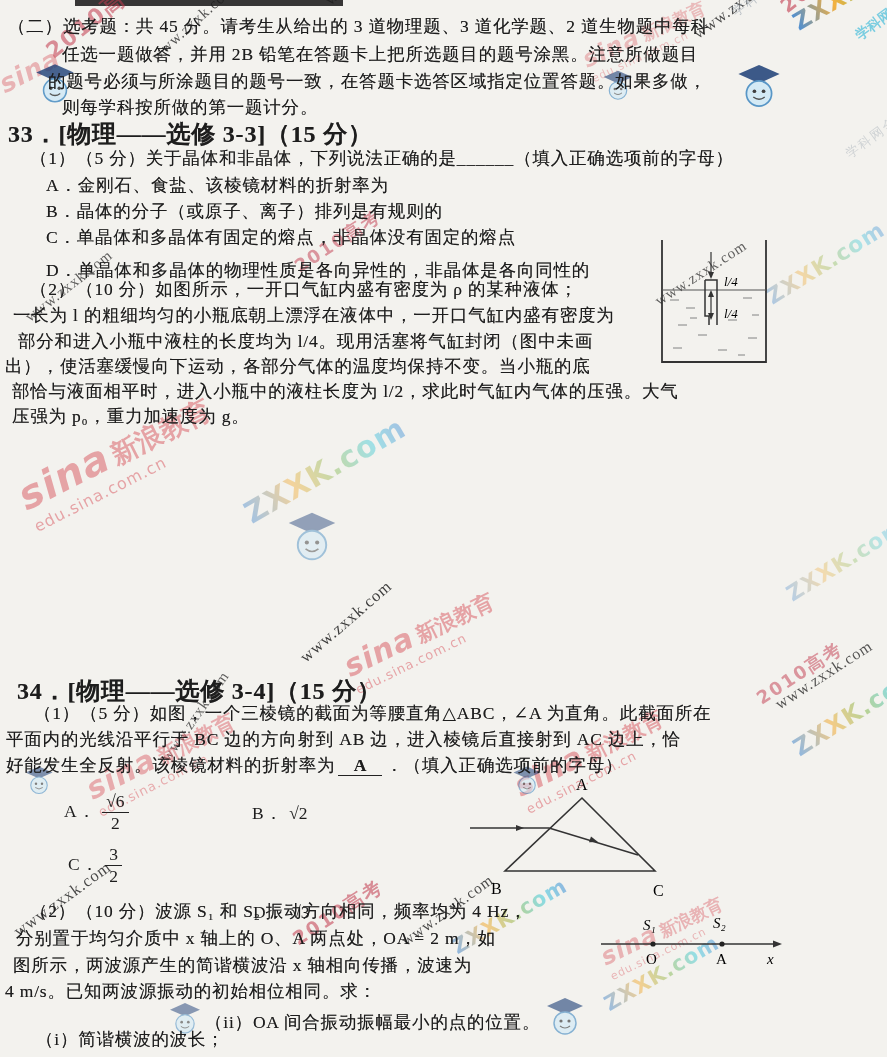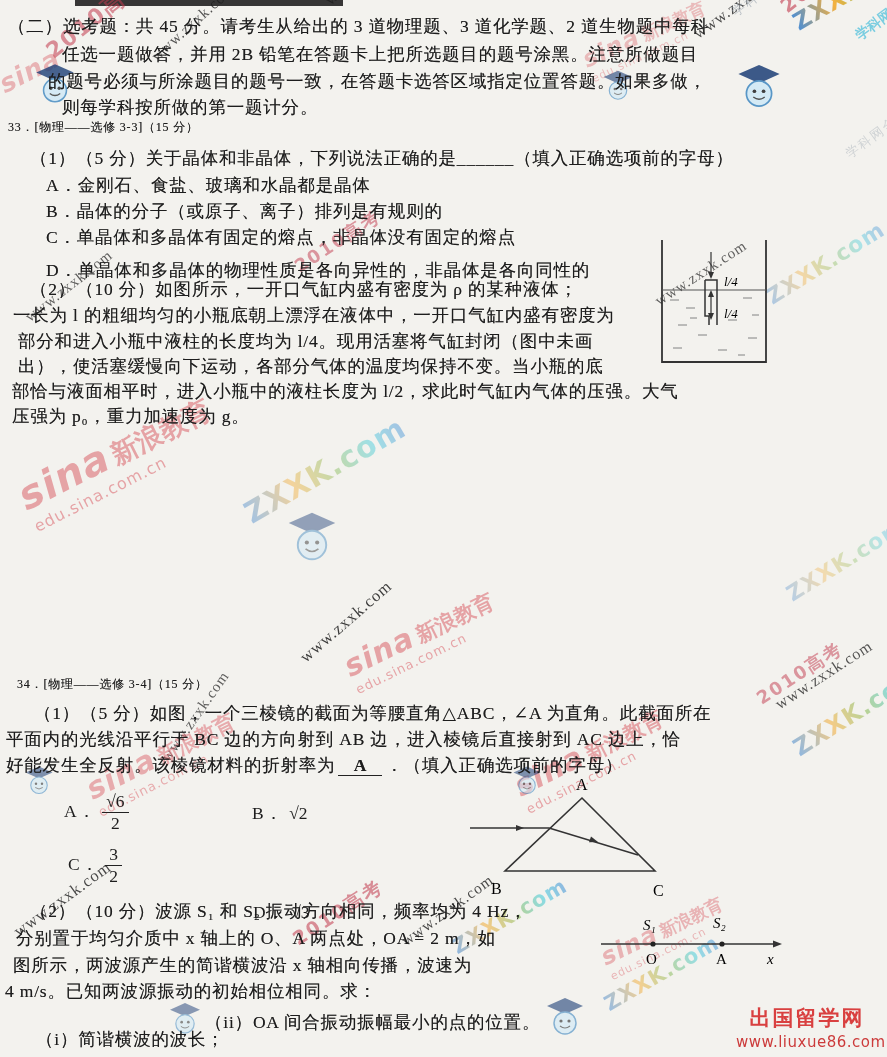--- a/index.html
+++ b/index.html
@@ -3,21 +3,21 @@
 <meta charset="utf-8">
 <style>
   html,body{margin:0;padding:0;background:#d8d8d4;}
   .page{
     position:relative;width:887px;height:1057px;margin:0 auto;
     background:#f3f2ee;overflow:hidden;
     font-family:"Liberation Serif","DejaVu Serif",serif;color:#1d1d1d;
   }
   .t{position:absolute;white-space:nowrap;font-size:17.5px;line-height:1.15;
      letter-spacing:0.8px;text-shadow:0 0 .4px rgba(20,20,20,.55);}
-  .t.title{font-size:12px;}
+  .t.title{font-size:24px;font-weight:bold;}
   .topbar{position:absolute;left:75px;top:0;width:268px;height:6px;background:#151515;opacity:.85;}
 
   
   .wm{position:absolute;pointer-events:none;white-space:nowrap;transform-origin:left top;}
   .wm-black{font-family:"Liberation Serif",serif;color:#1b1b1b;letter-spacing:1px;}
   .wm-red{color:#c23a4e;font-weight:bold;font-family:"DejaVu Sans",sans-serif;letter-spacing:2px;}
   .wm-gray{color:#8e9aa6;font-family:"DejaVu Sans",sans-serif;letter-spacing:2px;}
   .wm-cyan{color:#2ab5d8;font-family:"DejaVu Sans",sans-serif;font-weight:bold;}
   .zxxk-grad{font-family:"DejaVu Sans",sans-serif;font-weight:bold;letter-spacing:1px;
     background:linear-gradient(90deg,#2d7dd2 0%,#f5a623 30%,#7cb342 55%,#26c6da 80%,#2d7dd2 100%);
@@ -180,28 +180,28 @@
   <div>
     <div class="t" style="left:8px;top:16px;">（二）选考题：共 45 分。请考生从给出的 3 道物理题、3 道化学题、2 道生物题中每科</div>
     <div class="t" style="left:62px;top:44px;">任选一题做答，并用 2B 铅笔在答题卡上把所选题目的题号涂黑。注意所做题目</div>
     <div class="t" style="left:48px;top:71px;">的题号必须与所涂题目的题号一致，在答题卡选答区域指定位置答题。如果多做，</div>
     <div class="t" style="left:62px;top:97px;">则每学科按所做的第一题计分。</div>
   </div>
 
   <div>
     <div class="t title" style="left:8px;top:121px;">33．[物理——选修 3-3]（15 分）</div>
     <div class="t" style="left:30px;top:148px;">（1）（5 分）关于晶体和非晶体，下列说法正确的是______（填入正确选项前的字母）</div>
-    <div class="t" style="left:46px;top:175px;">A．金刚石、食盐、玻璃和水晶都是晶体</div>
+    <div class="t" style="left:46px;top:175px;">A．金刚石、食盐、该棱镜材料的折射率为</div>
     <div class="t" style="left:46px;top:201px;">B．晶体的分子（或原子、离子）排列是有规则的</div>
     <div class="t" style="left:46px;top:227px;">C．单晶体和多晶体有固定的熔点，非晶体没有固定的熔点</div>
     <div class="t" style="left:46px;top:252px;margin-top:8px;">D．单晶体和多晶体的物理性质是各向异性的，非晶体是各向同性的</div>
     <div class="t" style="left:30px;top:279px;">（2）（10 分）如图所示，一开口气缸内盛有密度为 ρ 的某种液体；</div>
     <div class="t" style="left:13px;top:305px;">一长为 l 的粗细均匀的小瓶底朝上漂浮在液体中，一开口气缸内盛有密度为</div>
     <div class="t" style="left:18px;top:331px;">部分和进入小瓶中液柱的长度均为 l/4。现用活塞将气缸封闭（图中未画</div>
-    <div class="t" style="left:5px;top:356px;margin-left:13px;">出），使活塞缓慢向下运动，各部分气体的温度均保持不变。当小瓶的底</div>
+    <div class="t" style="left:5px;top:356px;">出），使活塞缓慢向下运动，各部分气体的温度均保持不变。当小瓶的底</div>
     <div class="t" style="left:12px;top:381px;">部恰与液面相平时，进入小瓶中的液柱长度为 l/2，求此时气缸内气体的压强。大气</div>
     <div class="t" style="left:12px;top:406px;">压强为 p₀，重力加速度为 g。</div>
 
     <svg style="position:absolute;left:648px;top:230px;" width="140" height="140" viewBox="0 0 140 140">
       <path d="M14,10 L14,132 L118,132 L118,10" fill="none" stroke="#333" stroke-width="1.8"></path>
       <line x1="14" y1="60" x2="118" y2="60" stroke="#555" stroke-width="1.1"></line>
 
       <path d="M57,50 L69,50 L69,95 M57,50 L57,86 L61,86 L61,95" fill="none" stroke="#333" stroke-width="1.5"></path>
 
       <line x1="63" y1="22" x2="63" y2="44" stroke="#333" stroke-width="1.2"></line>
@@ -281,18 +281,14 @@
       <circle cx="60" cy="42" r="2.6" fill="#222"></circle>
       <circle cx="129" cy="42" r="2.6" fill="#222"></circle>
       <text x="50" y="28" font-size="15" font-style="italic">S₁</text>
       <text x="120" y="26" font-size="15" font-style="italic">S₂</text>
       <text x="53" y="62" font-size="15">O</text>
       <text x="123" y="62" font-size="15">A</text>
       <text x="174" y="62" font-size="15" font-style="italic">x</text>
     </svg>
   </div>
 
-  <div class="footer">
-    <div class="site">出国留学网</div>
-    <div class="url">www.liuxue86.com</div>
-  </div>
 
 </div>
 
 </body></html>

